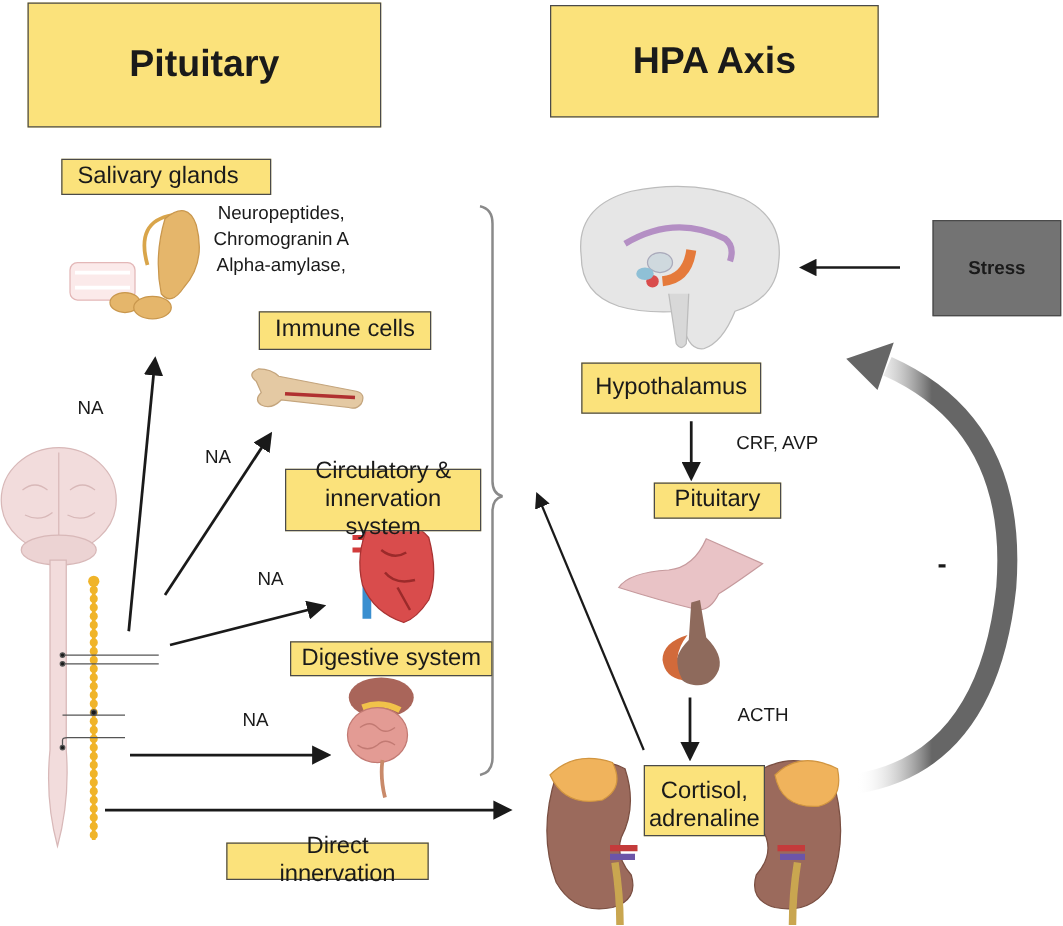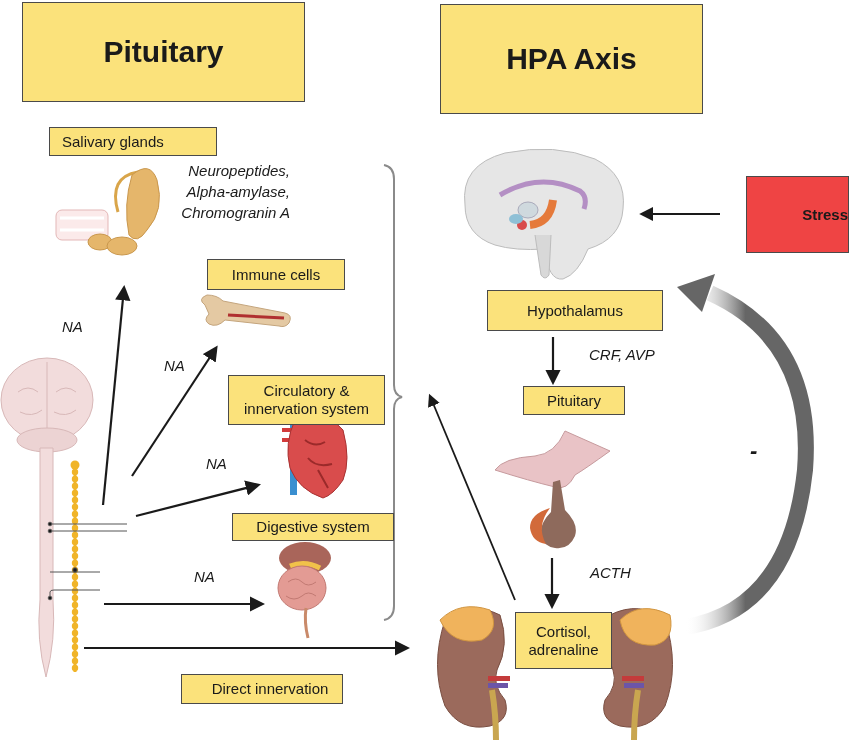--- a/index.html
+++ b/index.html
@@ -1,22 +1,22 @@
 <!DOCTYPE html>
 <html><head>
 <meta charset="utf-8">
 <style>
   html, body { margin:0; padding:0; background:#ffffff; }
   body { width:850px; height:741px; position:relative; overflow:hidden; font-family:"Liberation Sans", sans-serif; color:#1a1a1a; }
   .box { position:absolute; background:#fbe27b; border:1.5px solid #4a4a4a; box-sizing:border-box; display:flex; align-items:center; justify-content:center; text-align:center; line-height:1.2; }
   .title { font-weight:bold; font-size:30px; line-height:38px; }
-  .label { font-size:15px; }
-  .text { position:absolute; font-size:15px; line-height:21px; text-align:right;font-style:italic; }
+  .label { font-size:19px; }
+  .text { position:absolute; font-size:15px; line-height:21px; text-align:center; }
   svg.layer { position:absolute; left:0; top:0; }
-  .stress { position:absolute; background:#ef4444; border:1.5px solid #4a4a4a; box-sizing:border-box; display:flex; align-items:center; justify-content:flex-end; font-weight:bold; font-size:15px; }
+  .stress { position:absolute; background:#737373; border:1.5px solid #4a4a4a; box-sizing:border-box; display:flex; align-items:center; justify-content:center; font-weight:bold; font-size:15px; }
 </style>
 </head>
 <body>
 
 <svg class="layer" width="850" height="741" viewBox="0 0 850 741">
   <defs>
     <marker id="ah" viewBox="0 0 10 10" refX="8" refY="5" markerWidth="7" markerHeight="7" orient="auto-start-reverse">
       <path d="M0,0 L10,5 L0,10 z" fill="#1a1a1a"></path>
     </marker>
     <linearGradient id="fbgrad" x1="0" y1="0" x2="1" y2="0">
@@ -161,34 +161,34 @@
 
   <g>
     <path d="M685 627 Q790 610 805 470 Q815 340 710 293" stroke="url(#fbgrad)" stroke-width="16" fill="none"></path>
     <path d="M677 287 L715 274 L702 312 Z" fill="#666666"></path>
   </g>
 </svg>
 
 <div class="box title" style="left:22px;top:2px;width:283px;height:100px;flex-direction:column;">
   <span>Pituitary</span>
 </div>
-<div class="box title" style="left:440px;top:4px;width:263px;height:110px;">
+<div class="box title" style="left:440px;top:4px;width:263px;height:90px;">
   <span>HPA Axis</span>
 </div>
 
 <div class="box label" style="left:49px;top:127px;width:168px;height:29px;justify-content:flex-start;padding-left:12px;">
   <span>Salivary glands</span>
 </div>
 <div class="text" style="left:160px;top:160px;width:130px;">
   <div>Neuropeptides,</div>
+  <div>Chromogranin A</div>
   <div>Alpha-amylase,</div>
-  <div>Chromogranin A</div>
-</div>
-
-<div class="box label" style="left:207px;top:259px;width:138px;height:31px;">
+</div>
+
+<div class="box label" style="left:207px;top:249px;width:138px;height:31px;">
   <span>Immune cells</span>
 </div>
 
 <div class="box label" style="left:228px;top:348px;width:157px;height:50px;flex-direction:column;margin-top:27px;">
   <span>Circulatory &amp;</span>
   <span>innervation system</span>
 </div>
 
 <div class="box label" style="left:232px;top:513px;width:162px;height:28px;">
   <span>Digestive system</span>
@@ -199,25 +199,25 @@
 </div>
 
 <div class="text" style="left:62px;top:316px;">NA</div>
 <div class="text" style="left:164px;top:355px;">NA</div>
 <div class="text" style="left:206px;top:453px;">NA</div>
 <div class="text" style="left:194px;top:566px;">NA</div>
 
 <div class="stress" style="left:746px;top:176px;width:103px;height:77px;">
   <span>Stress</span>
 </div>
-<div class="box label" style="left:487px;top:290px;width:176px;height:41px;">
+<div class="box label" style="left:465px;top:290px;width:144px;height:41px;">
   <span>Hypothalamus</span>
 </div>
 <div class="text" style="left:589px;top:344px;">CRF, AVP</div>
 <div class="box label" style="left:503px;top:386px;width:102px;height:29px;margin-left:20px;">
   <span>Pituitary</span>
 </div>
 <div class="text" style="left:590px;top:562px;">ACTH</div>
-<div class="box label" style="left:515px;top:612px;width:97px;height:57px;flex-direction:column;">
+<div class="box label" style="left:515px;top:612px;width:97px;height:57px;flex-direction:column;justify-content:flex-end;">
   <span>Cortisol,</span>
   <span>adrenaline</span>
 </div>
 <div class="text" style="left:750px;top:440px;font-size:22px;font-weight:bold;">-</div>
 
 </body></html>

